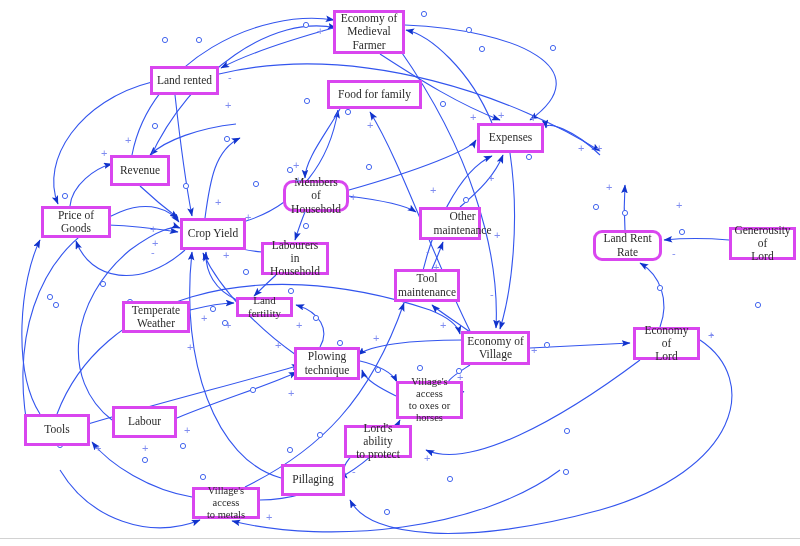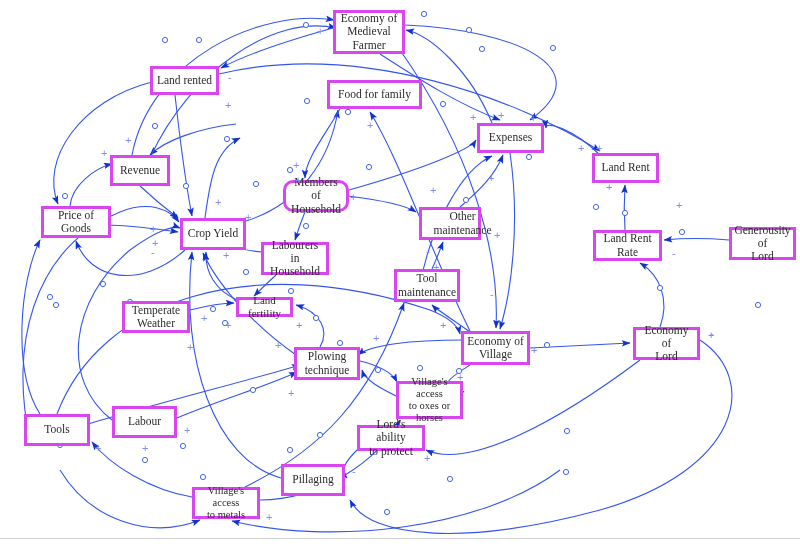--- a/index.html
+++ b/index.html
@@ -245,50 +245,49 @@
   </svg>
 
   <div class="baseline"></div>
 
   <div class="node" style="left:333px;top:10px;width:72px;height:44px;">Economy of
 Medieval
 Farmer</div>
   <div class="node" style="left:150px;top:66px;width:69px;height:29px;">Land rented</div>
   <div class="node" style="left:327px;top:80px;width:95px;height:29px;">Food for family</div>
   <div class="node" style="left:477px;top:123px;width:67px;height:30px;">Expenses</div>
-  <div class="node" style="left:592px;top:153px;width:67px;height:30px;">Land Rent</div>
   <div class="node" style="left:110px;top:155px;width:60px;height:31px;">Revenue</div>
   <div class="node" style="left:283px;top:180px;width:66px;height:32px;border-radius:10px;">Members of
 Household</div>
   <div class="node" style="left:41px;top:206px;width:70px;height:32px;">Price of Goods</div>
   <div class="node" style="left:419px;top:207px;width:62px;height:33px;padding-left:28px;">Other
 maintenance</div>
   <div class="node" style="left:180px;top:218px;width:66px;height:32px;">Crop Yield</div>
-  <div class="node" style="left:593px;top:230px;width:69px;height:31px;">Land Rent Rate</div>
+  <div class="node" style="left:593px;top:230px;width:69px;height:31px;border-radius:9px;">Land Rent Rate</div>
   <div class="node" style="left:729px;top:227px;width:67px;height:33px;">Generousity of
 Lord</div>
   <div class="node" style="left:261px;top:242px;width:68px;height:33px;">Labourers in
 Household</div>
   <div class="node" style="left:394px;top:269px;width:66px;height:33px;">Tool
 maintenance</div>
   <div class="node" style="left:236px;top:297px;width:57px;height:20px;font-size:11px;">Land fertility</div>
   <div class="node" style="left:122px;top:301px;width:68px;height:32px;">Temperate
 Weather</div>
   <div class="node" style="left:461px;top:331px;width:69px;height:34px;">Economy of
 Village</div>
   <div class="node" style="left:633px;top:327px;width:67px;height:33px;">Economy of
 Lord</div>
   <div class="node" style="left:294px;top:347px;width:66px;height:33px;">Plowing
 technique</div>
   <div class="node" style="left:396px;top:381px;width:67px;height:38px;font-size:10.5px;">Village's access
 to oxes or
 horses</div>
   <div class="node" style="left:112px;top:406px;width:65px;height:32px;">Labour</div>
   <div class="node" style="left:24px;top:414px;width:66px;height:32px;">Tools</div>
-  <div class="node" style="left:357px;top:425px;width:68px;height:26px;">Lord's ability
+  <div class="node" style="left:344px;top:425px;width:68px;height:33px;">Lord's ability
 to protect</div>
   <div class="node" style="left:281px;top:464px;width:64px;height:32px;">Pillaging</div>
   <div class="node" style="left:192px;top:487px;width:68px;height:32px;font-size:10.5px;">Village's access
 to metals</div>
 
   <div id="signs-layer">
       <div class="sign" style="left: 317px; top: 26px;">+</div>
       <div class="sign" style="left: 228px; top: 72px;">-</div>
       <div class="sign" style="left: 225px; top: 100px;">+</div>
       <div class="sign" style="left: 367px; top: 120px;">+</div>

